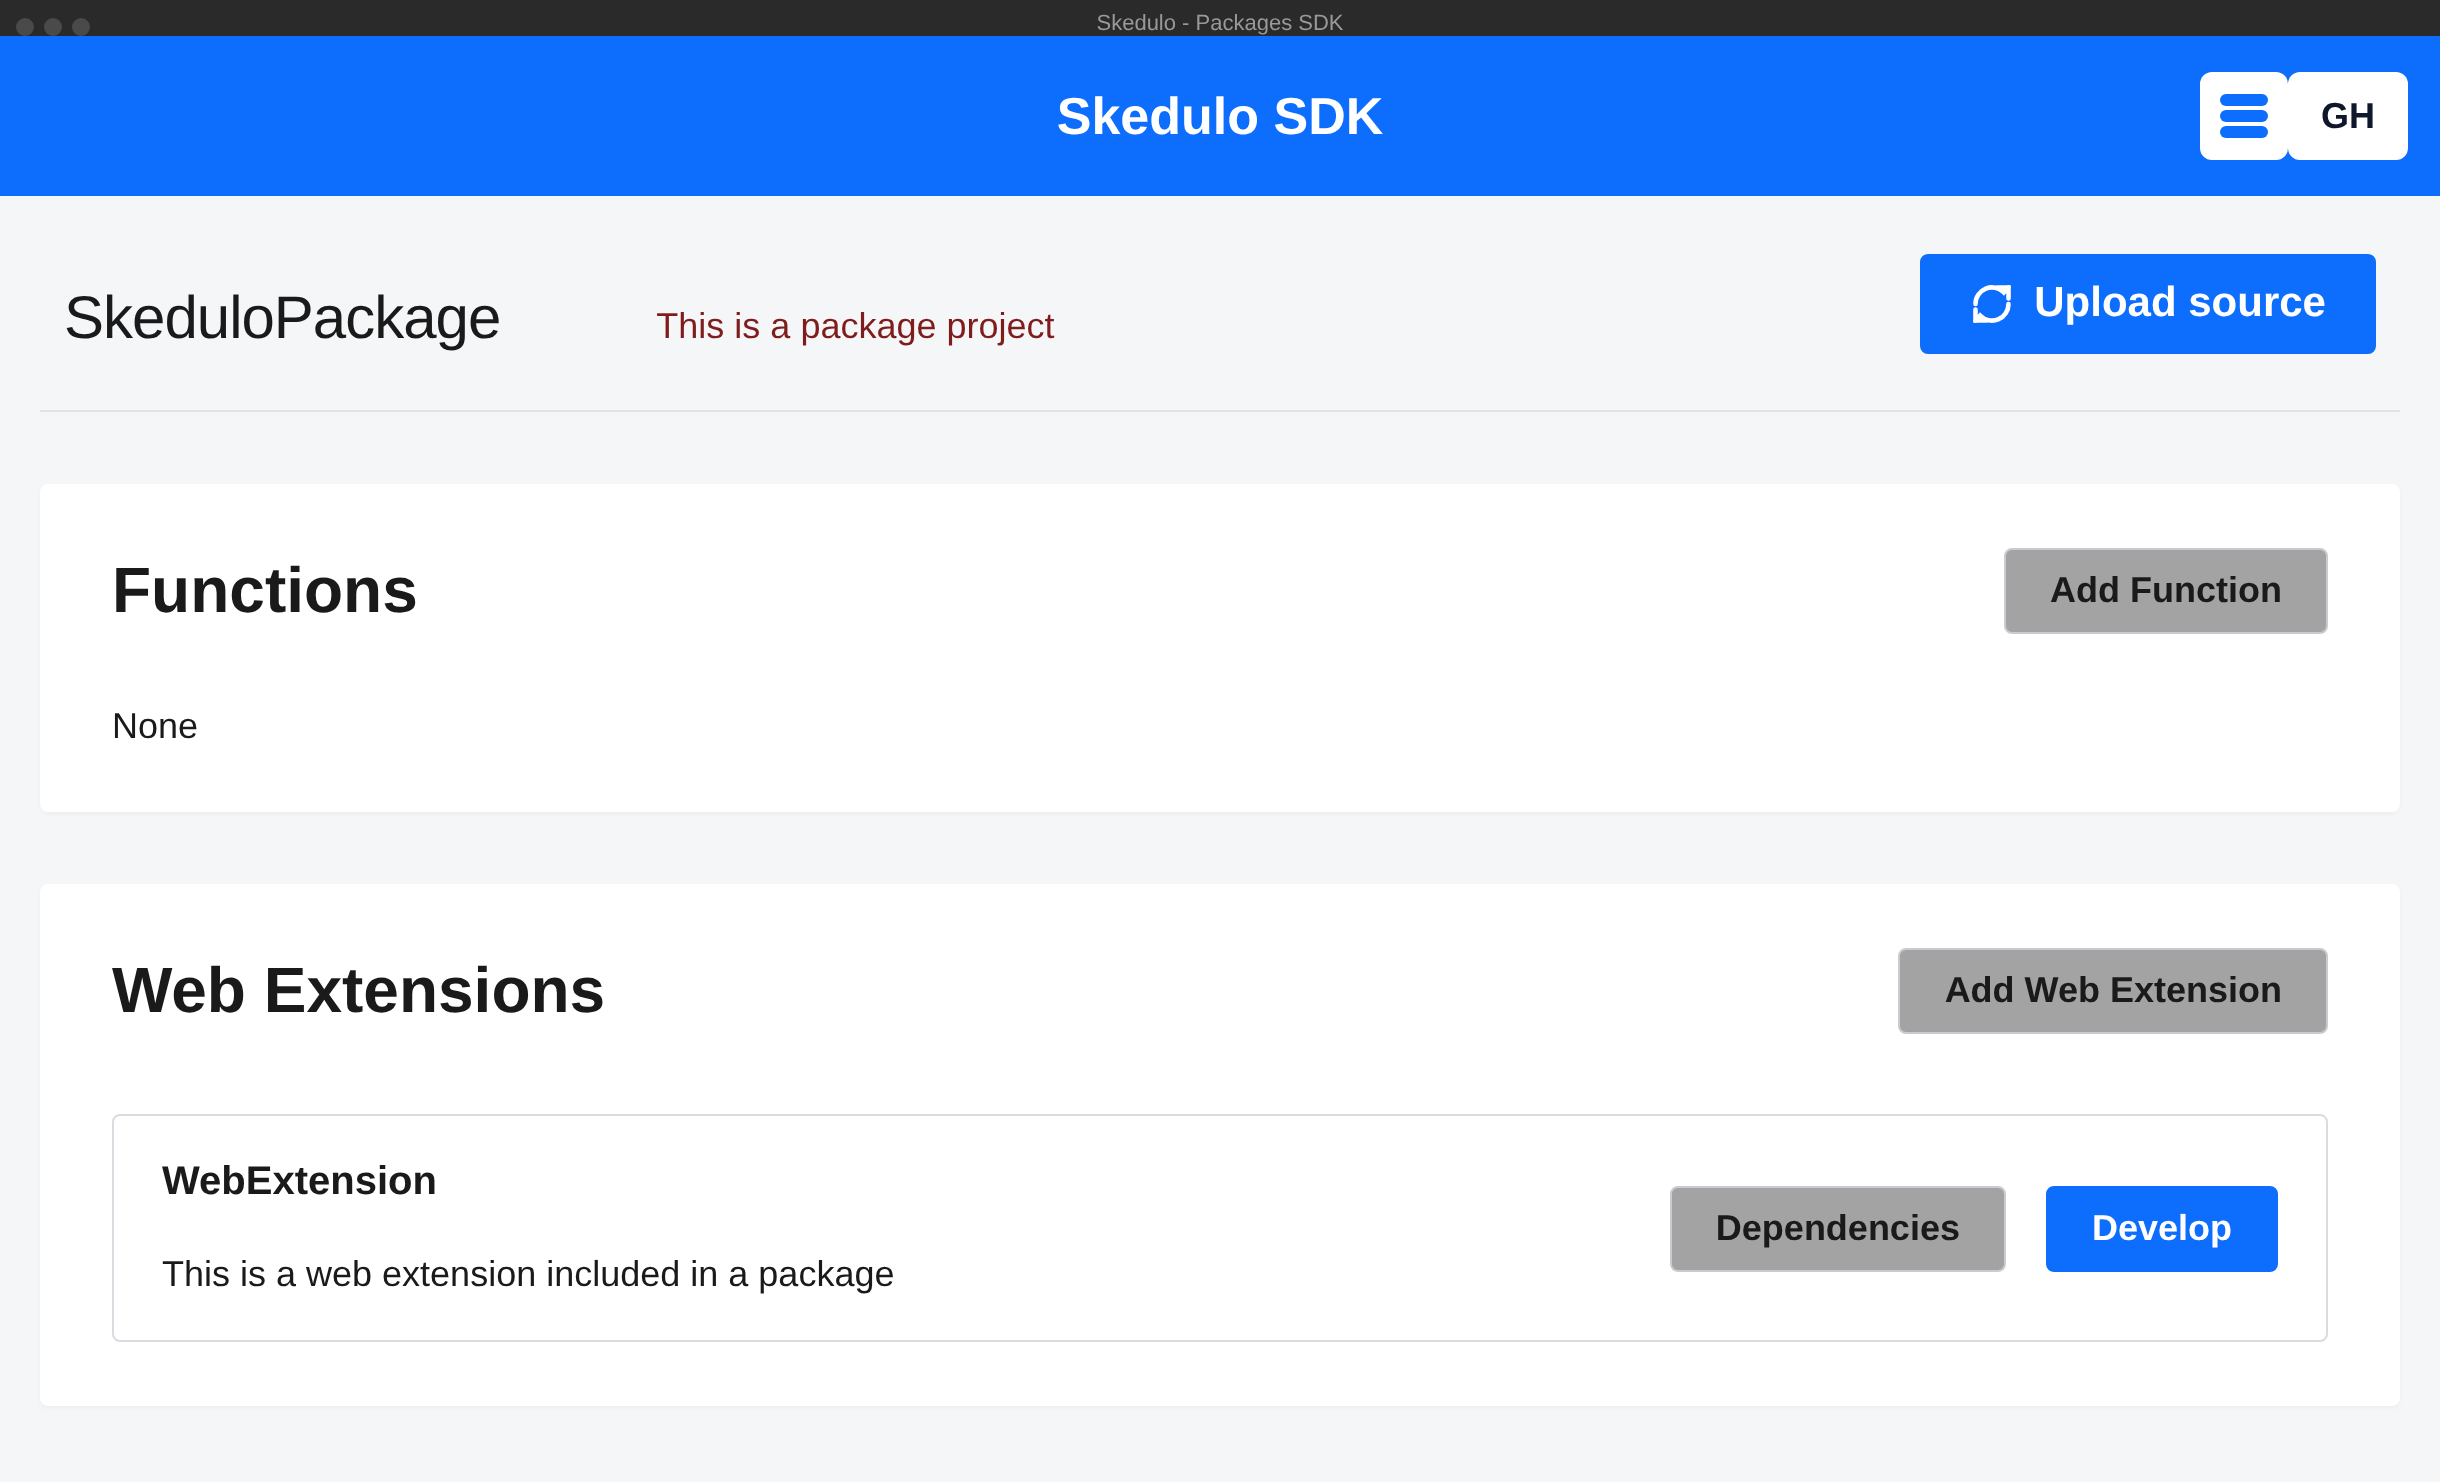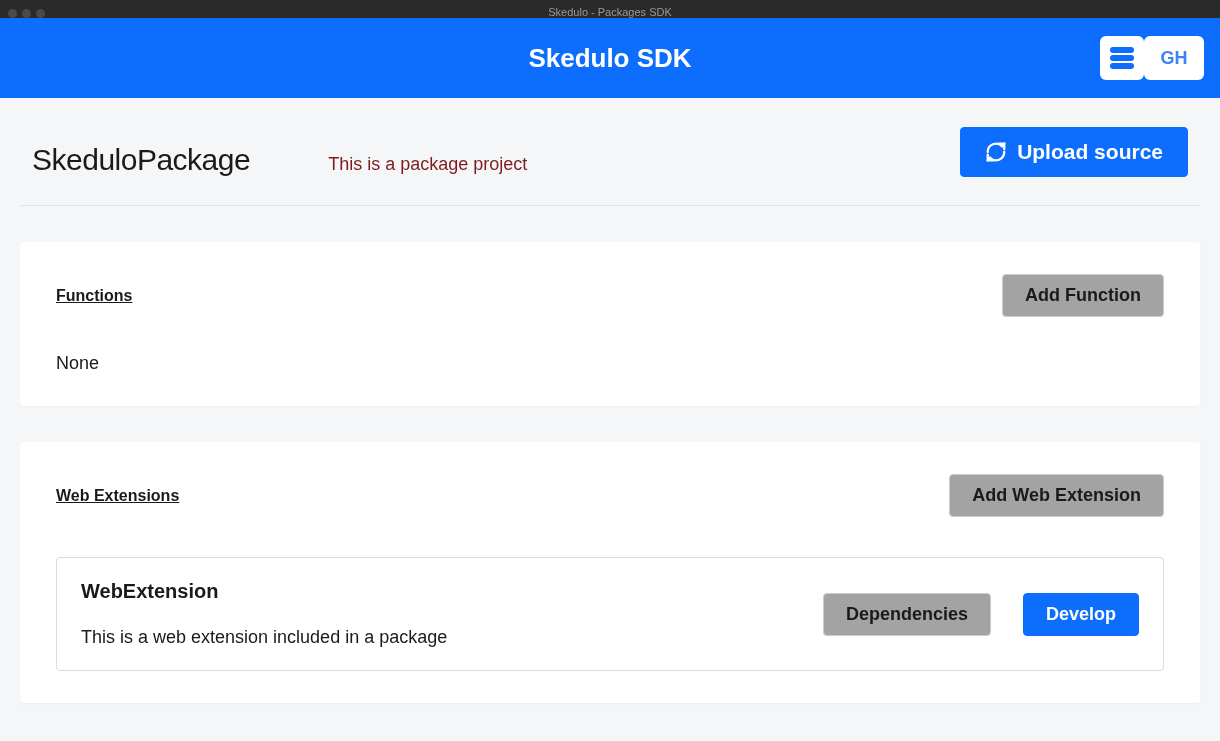--- a/index.html
+++ b/index.html
@@ -65,21 +65,21 @@
       transform: translateX(-50%);
     }
     .user-badge {
       width: 60px;
       height: 44px;
       background: #fff;
       border-radius: 6px;
       display: flex;
       align-items: center;
       justify-content: center;
-      color: #3b82f6;
+      color: #0f172a;
       font-weight: 700;
       font-size: 18px;
     }
     .content-wrapper {
       height: calc(741px - 18px - 80px);
       overflow-y: auto;
       padding: 0 20px 20px 20px;
     }
     .content-wrapper::-webkit-scrollbar {
       width: 10px;
@@ -148,24 +148,23 @@
       padding: 32px 36px;
       margin-top: 36px;
       box-shadow: 0 1px 2px rgba(0,0,0,0.04);
     }
     .card-header {
       display: flex;
       align-items: center;
       justify-content: space-between;
     }
     .card-title {
-      font-size: 16px;
+      font-size: 32px;
       font-weight: 700;
       color: #1a1a1a;
-      text-decoration: underline;
     }
     .card-body {
       margin-top: 36px;
       font-size: 18px;
       color: #1a1a1a;
     }
     .extension-item {
       border: 1px solid #d8dce1;
       border-radius: 4px;
       padding: 22px 24px;
@@ -184,21 +183,20 @@
       font-weight: 700;
       color: #1a1a1a;
     }
     .extension-desc {
       font-size: 18px;
       color: #1a1a1a;
       font-weight: 400;
     }
     .extension-actions {
       display: flex;
-      gap: 12px;
     }
     .sync-icon {
       width: 22px;
       height: 22px;
     }
   </style>
 </head>
 <body>
 
 <div class="titlebar">

